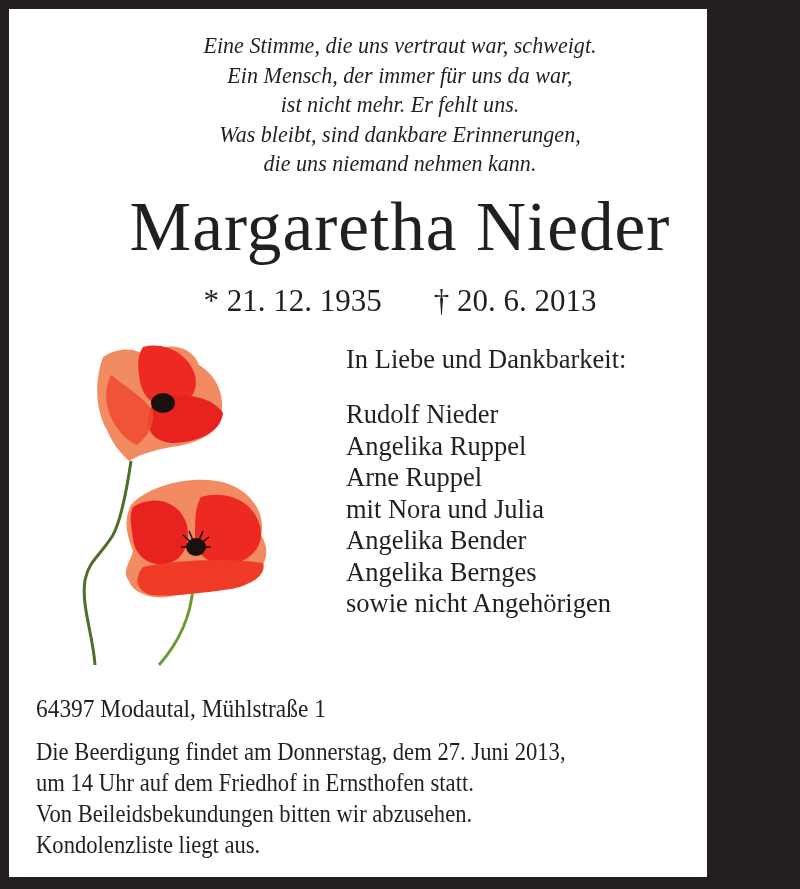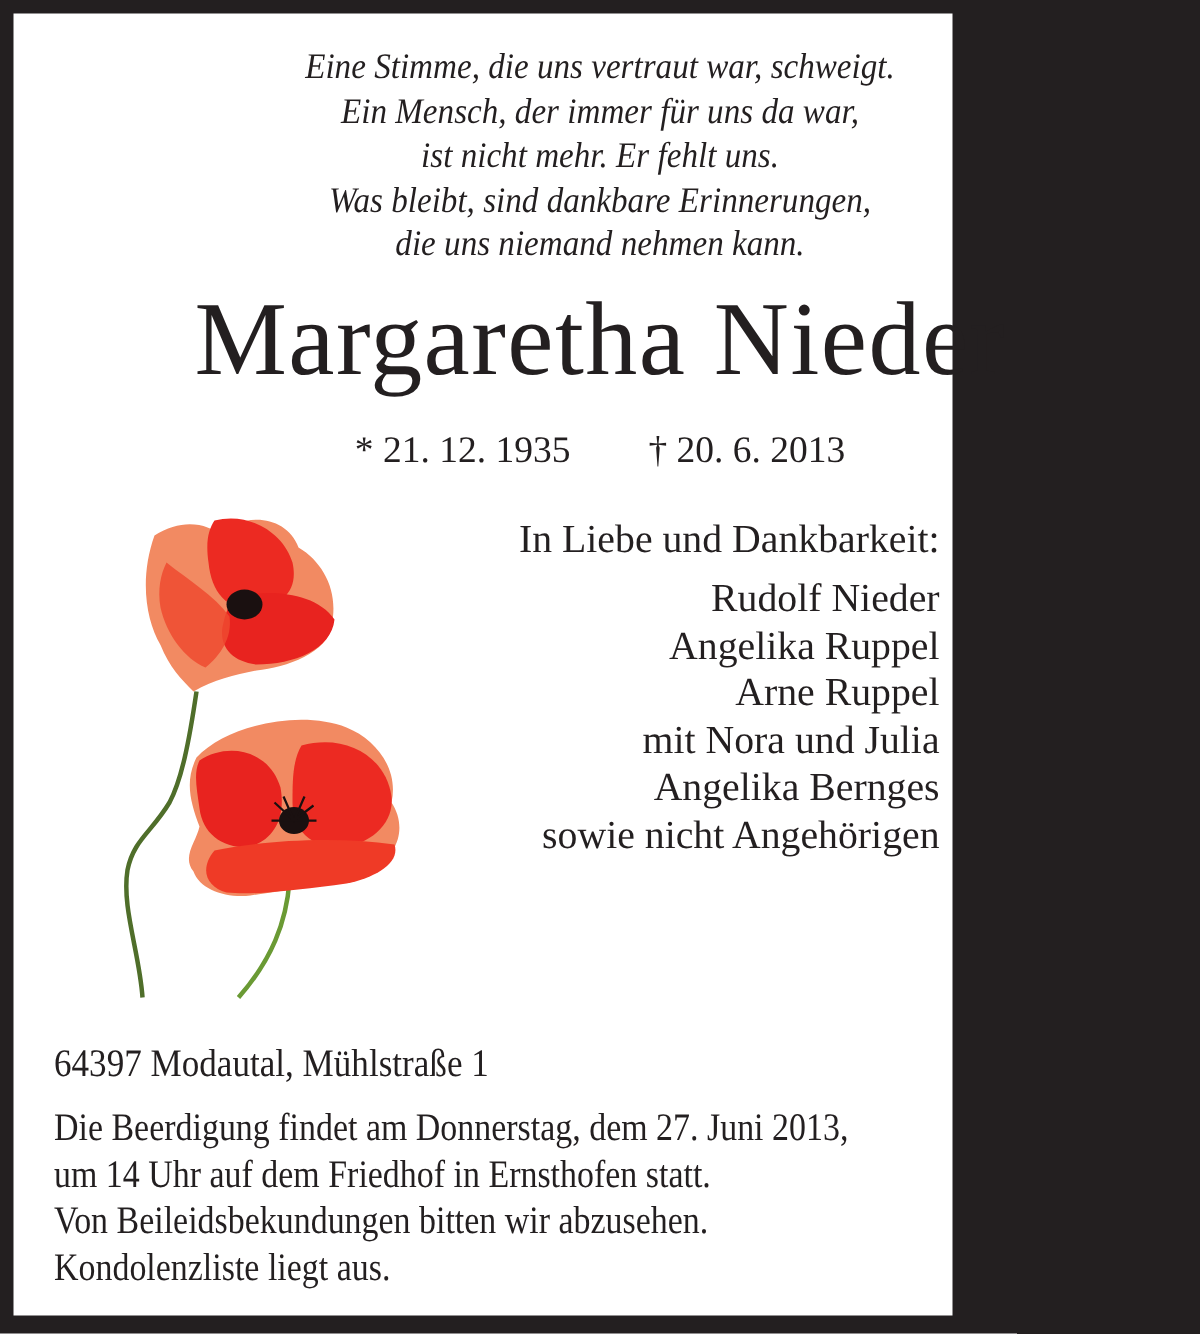--- a/index.html
+++ b/index.html
@@ -7,21 +7,21 @@
     width: 800px; height: 889px;
     background: #231f20;
     position: relative;
     overflow: hidden;
     font-family: "DejaVu Serif", "Liberation Serif", serif;
     color: #231f20;
   }
   .card {
     position: absolute;
     left: 9px; top: 9px;
-    width: 626px; height: 868px;
+    width: 698px; height: 868px;
     background: #ffffff;
   }
   .poem {
     position: absolute;
     left: 0; top: 22px; width: 800px;
     margin-left: -9px;
     text-align: center;
     font-family: "Liberation Serif", serif;
     font-style: italic;
     font-size: 24px;
@@ -38,40 +38,40 @@
     line-height: 80px;
     letter-spacing: 1px;
     transform: scaleX(0.99);
     white-space: nowrap;
   }
   .dates {
     position: absolute;
     left: -9px; top: 276px; width: 800px;
     text-align: center;
     font-family: "Liberation Serif", serif;
-    font-size: 25px;
+    font-size: 31px;
     line-height: 32px;
     white-space: nowrap;
   }
   .dates span { display: inline-block; }
   .dates .gap { width: 52px; }
   .poppy {
     position: absolute;
     left: 62px; top: 326px;
     width: 230px; height: 340px;
   }
   .family {
     position: absolute;
     left: 337px; top: 334px;
     font-family: "Liberation Serif", serif;
     font-size: 26.5px;
     white-space: nowrap;
   }
-  .family .intro { line-height: 32px; margin-bottom: 8px; }
-  .family .member { line-height: 31.5px; text-align: right; }
+  .family .intro { line-height: 32px; margin-bottom: 24px; }
+  .family .member { line-height: 31.5px; }
   .address {
     position: absolute;
     left: 27px; top: 684px;
     font-family: "Liberation Serif", serif;
     font-size: 26px;
     line-height: 32px;
     white-space: nowrap;
     transform-origin: left top;
     transform: scaleX(0.9);
   }
@@ -125,20 +125,21 @@
       <path d="M112 200 L 125 212 L 138 202 M 118 196 L 125 212 L 132 196 M 110 212 L 140 212" stroke="#1a1010" stroke-width="1.5" fill="none"></path>
     </svg>
   </div>
 
   <div class="family">
     <div class="intro">In Liebe und Dankbarkeit:</div>
     <div class="member">Rudolf Nieder</div>
     <div class="member">Angelika Ruppel</div>
     <div class="member">Arne Ruppel</div>
     <div class="member">mit Nora und Julia</div>
+    <div class="member">Angelika Bender</div>
     <div class="member">Angelika Bernges</div>
     <div class="member">sowie nicht Angehörigen</div>
   </div>
 
   <div class="address">64397 Modautal, Mühlstraße 1</div>
 
   <div class="funeral">
     <div>Die Beerdigung findet am Donnerstag, dem 27. Juni 2013,</div>
     <div>um 14 Uhr auf dem Friedhof in Ernsthofen statt.</div>
     <div>Von Beileidsbekundungen bitten wir abzusehen.</div>

